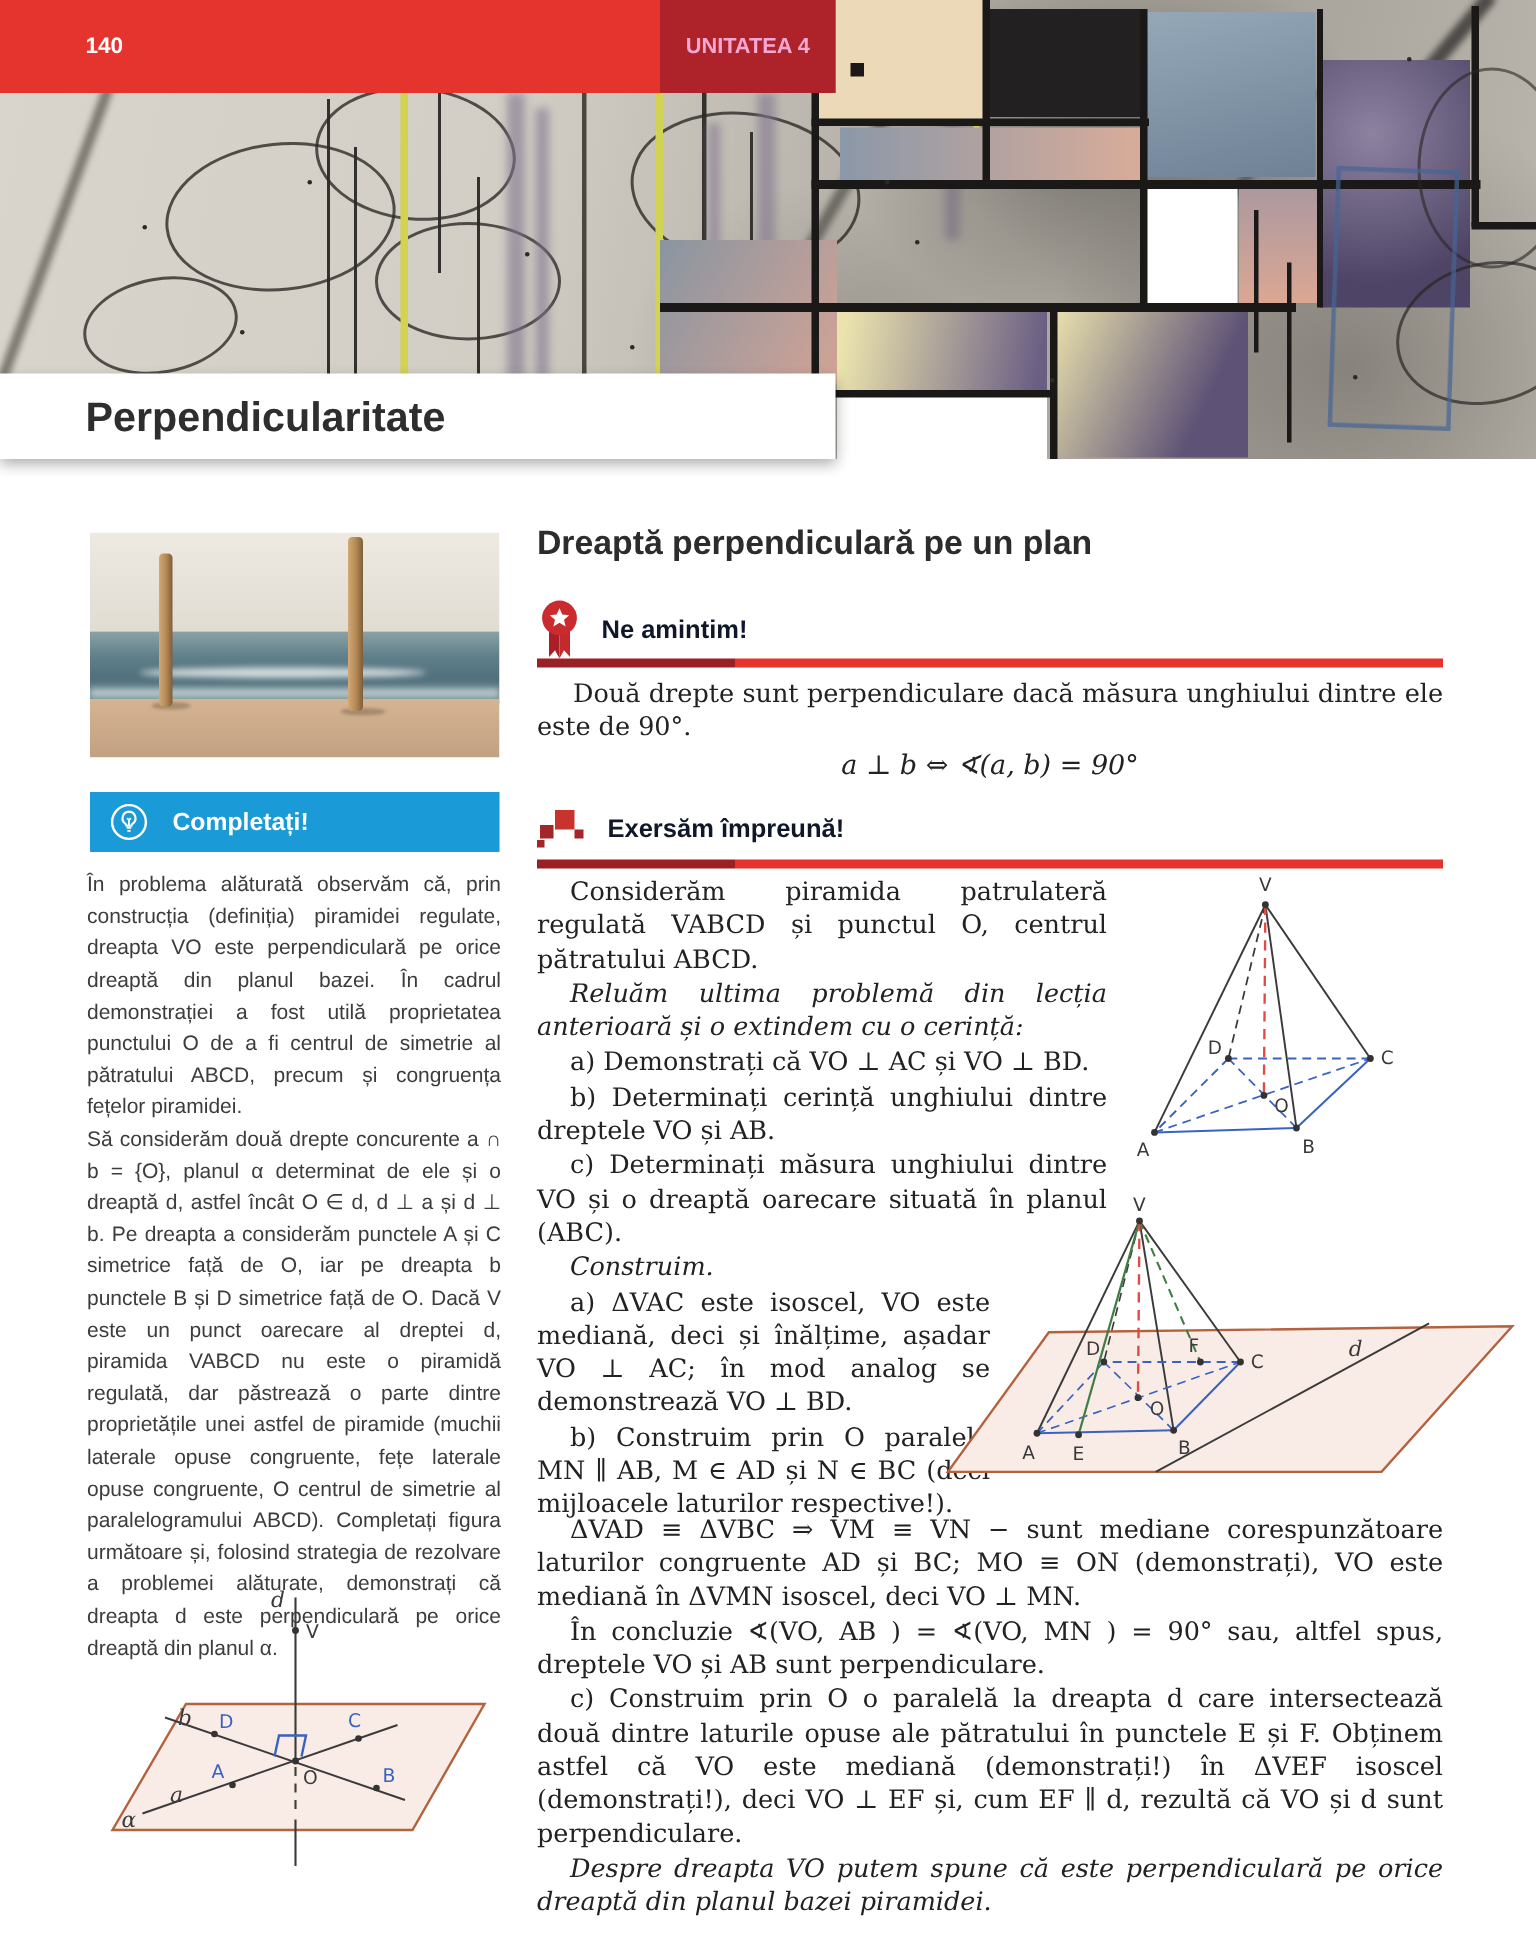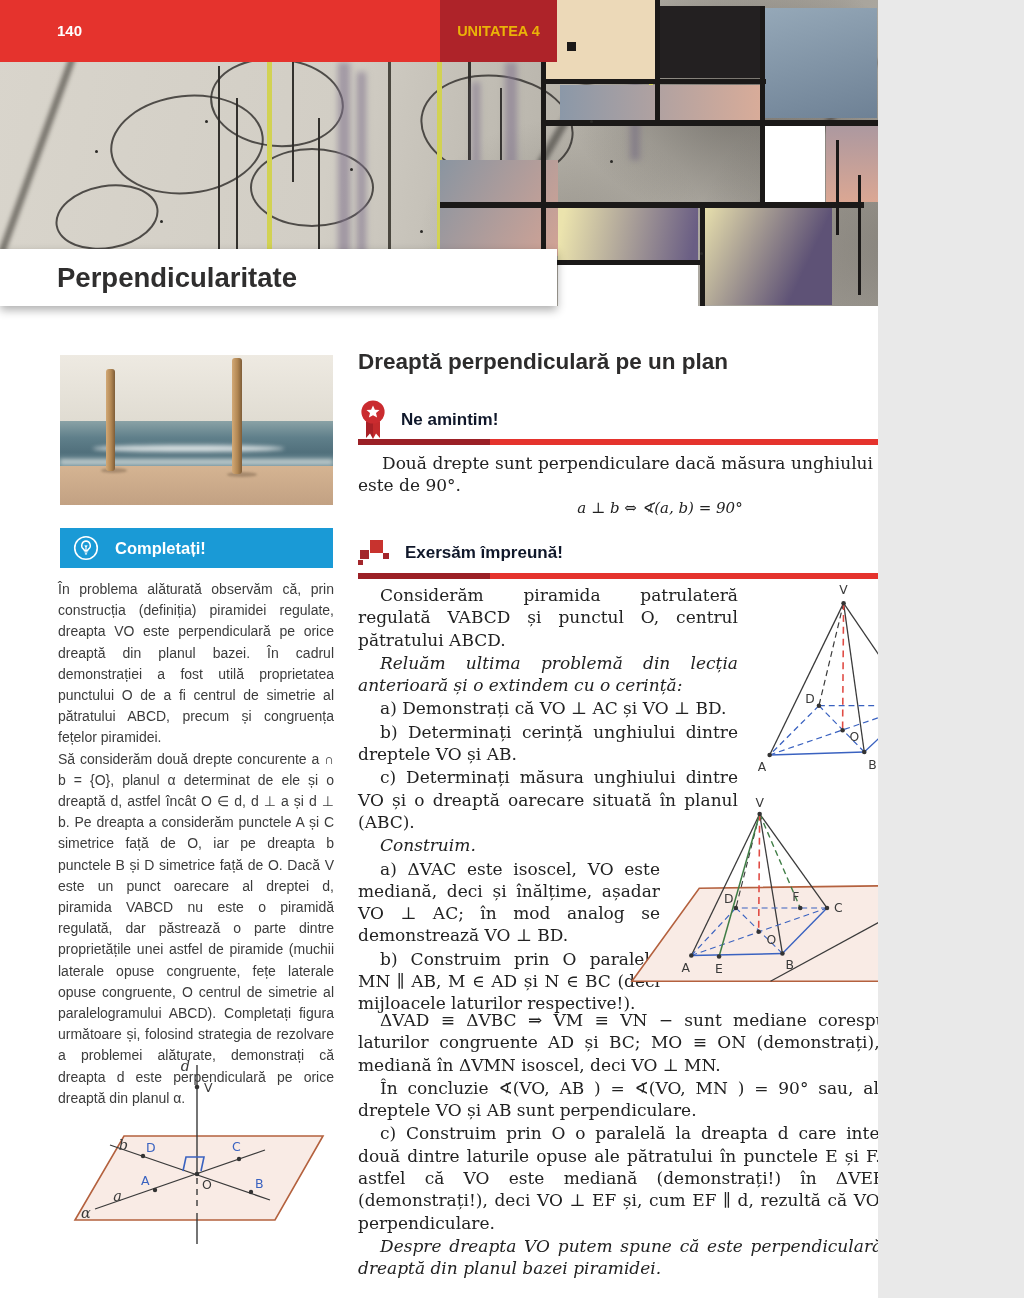--- a/index.html
+++ b/index.html
@@ -1,16 +1,16 @@
 <!DOCTYPE html>
 <html lang="ro"><head>
 <meta charset="utf-8">
 <style>
   html,body{margin:0;padding:0;background:#e9e9e9;}
-  #page{position:relative;width:878px;height:1298px;background:#ffffff;overflow:hidden;
+  #page{position:relative;width:1024px;height:1298px;background:#ffffff;overflow:hidden;
         font-family:"Liberation Sans",sans-serif;}
   .abs{position:absolute;}
 
   
   .art{position:absolute;left:0;top:0;width:1024px;height:306px;overflow:hidden;
     background:
       radial-gradient(ellipse 280px 210px at 72% 30%, rgba(48,45,42,.45), transparent 62%),
       radial-gradient(ellipse 300px 260px at 88% 80%, rgba(70,66,61,.38), transparent 68%),
       radial-gradient(ellipse 220px 170px at 55% 75%, rgba(95,91,84,.30), transparent 65%),
       linear-gradient(100deg,#d9d5cc 0%,#d2cec5 33%,#b7b3aa 55%,#a7a39b 78%,#bab6ad 100%);}
@@ -20,21 +20,21 @@
   .ch{filter:blur(2px);}
   .pu{filter:blur(3px);background:rgba(128,116,142,.6);}
   .ye{background:#d2d253;}
   .ln{background:#1b1918;}
   .dt{width:3px;height:3px;background:#2b2a27;border-radius:50%;}
 
   
   .redbar{left:0;top:0;width:557px;height:62px;background:#e5332d;z-index:5;}
   .pgnum{left:57px;top:0;line-height:62px;color:#fff;font-weight:bold;font-size:15px;}
   .crumb{left:140px;top:0;width:290px;text-align:center;line-height:62px;color:#fff;font-weight:bold;font-size:14px;}
-  .unitbox{left:440px;top:0;width:117px;height:62px;background:#ae2329;color:#eab308;font-weight:bold;
+  .unitbox{left:440px;top:0;width:117px;height:62px;background:#ae2329;color:#f9a8d4;font-weight:bold;
            font-size:14.5px;text-align:center;line-height:62px;z-index:6;}
   .banner{left:0;top:249px;width:557px;height:57px;background:#fff;z-index:7;
           box-shadow:0 4px 9px rgba(0,0,0,.32);}
   .banner h1{margin:0;padding-left:57px;line-height:57px;font-size:27.5px;font-weight:800;color:#2f2e2e;}
 
   
   .photo{left:60px;top:355px;width:273px;height:150px;overflow:hidden;z-index:2;}
   .photo div{position:absolute;}
   .sky{left:0;top:0;width:100%;height:44%;background:linear-gradient(#eeeae2,#e0dcd2);}
   .sea{left:0;top:44%;width:100%;height:32%;background:linear-gradient(#8aa2a6 0%,#5f7f8a 35%,#51707c 65%,#70929b 100%);}
@@ -58,21 +58,21 @@
   .rightcol{left:358px;top:355px;width:664px;height:910px;z-index:2;}
   .rightcol .abs{position:absolute;}
   .sectitle{top:-6px;left:0;font-size:22.5px;font-weight:800;color:#2d2c2c;}
   .blockhead{display:flex;align-items:center;gap:13px;}
   .blockhead span{color:#0f172a;font-weight:800;font-size:17px;}
   .rule{height:6px;width:604px;background:linear-gradient(90deg,#9b2026 0,#9b2026 132px,#e5332d 132px);}
   .serif{font-family:"DejaVu Serif","Liberation Serif",serif;color:#222;font-size:17px;line-height:22.3px;text-align:justify;}
   .remtext{top:97px;width:604px;}
   .remtext p{margin:0;text-indent:24px;}
   .formula{top:144px;width:604px;text-align:center;font-family:"DejaVu Serif","Liberation Serif",serif;
-           font-style:italic;font-size:15px;color:#222;}
+           font-style:italic;font-size:18px;color:#222;}
   .practice{top:229px;left:0;width:664px;height:690px;}
   .practice p{margin:0 0 1px 0;text-indent:22px;}
   .pw1{width:380px;}
   .pw2{width:302px;}
   .tail{position:absolute;top:425px;left:0;width:604px;}
   .it{font-style:italic;}
   .fig{position:absolute;}
 
   svg text{font-family:"DejaVu Sans","Liberation Sans",sans-serif;font-size:12.5px;fill:#3a3a3a;}
   svg text.mathit{font-family:"DejaVu Serif","Liberation Serif",serif;font-style:italic;font-size:14.5px;}

